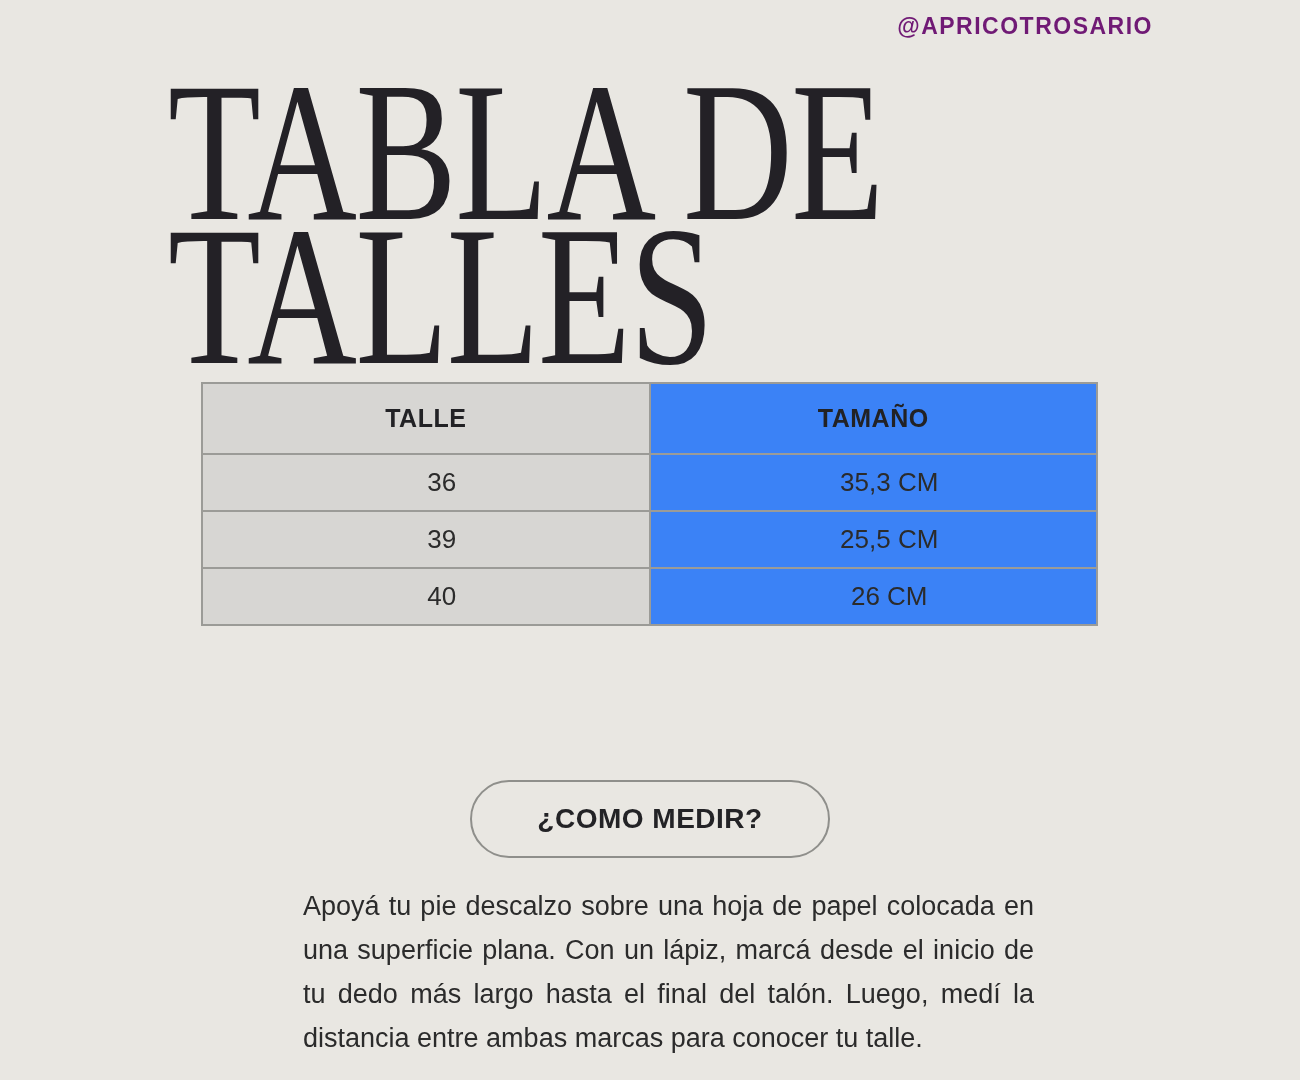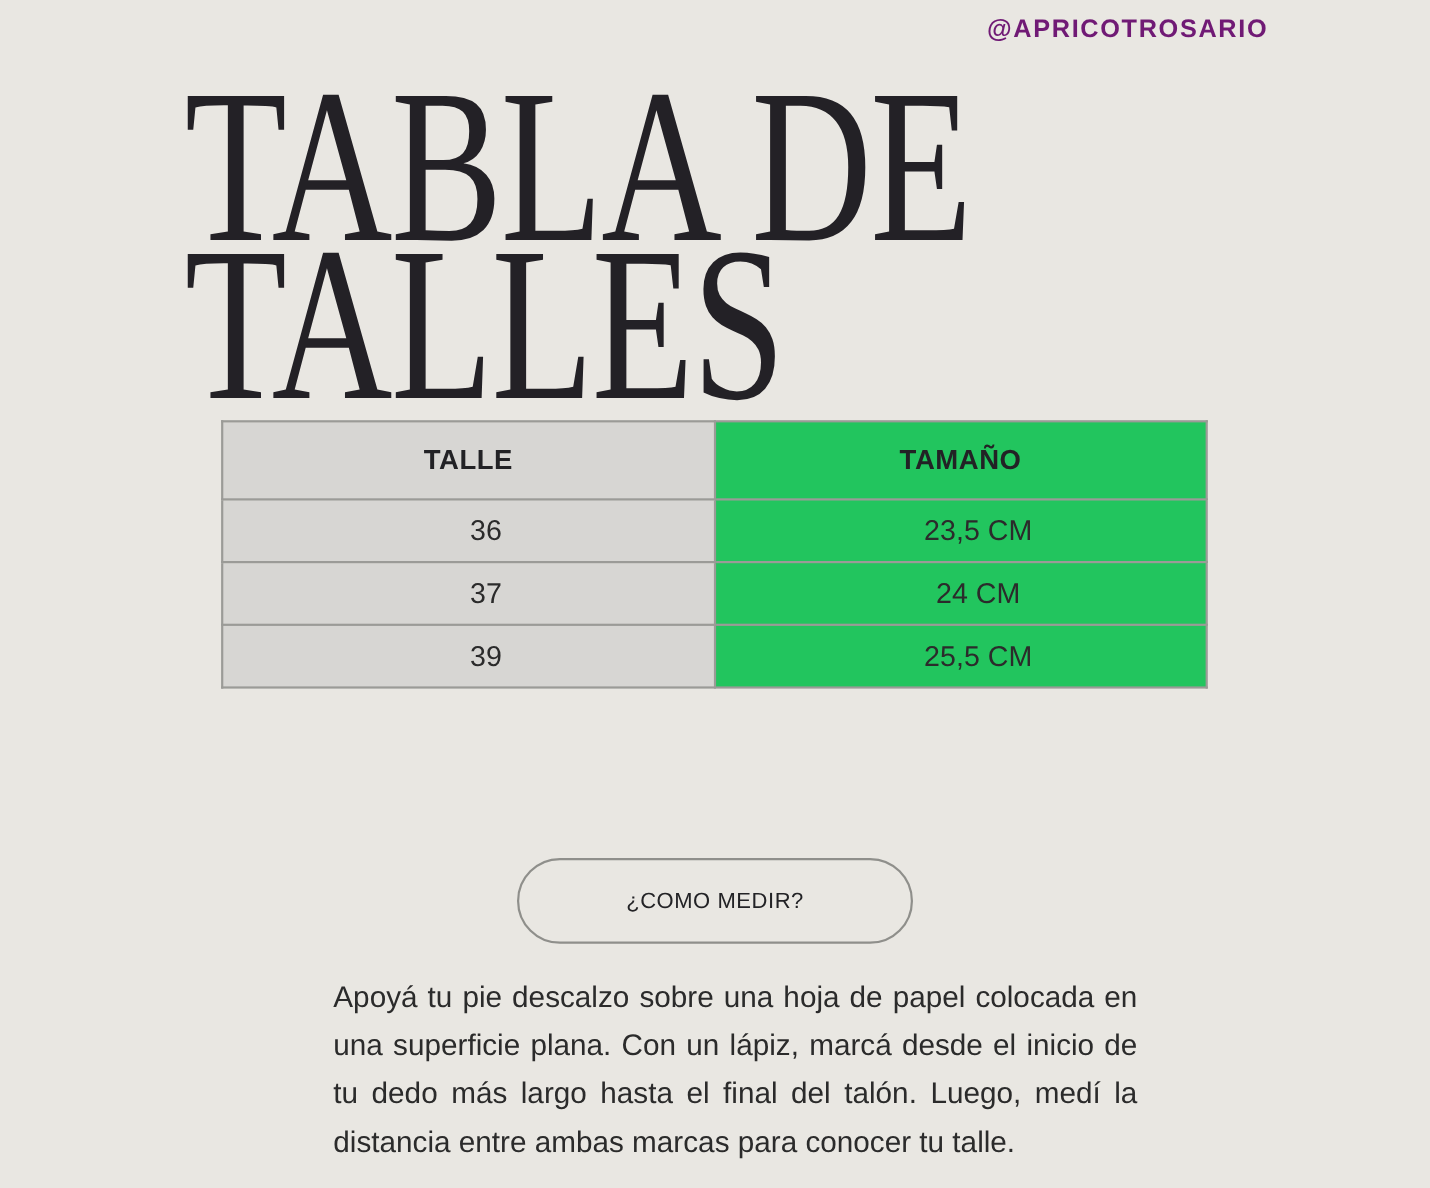--- a/index.html
+++ b/index.html
@@ -71,38 +71,38 @@
     font-weight: 400;
     color: #2b2b2b;
     padding-left: 32px;
   }
   .size-table th:first-child,
   .size-table td:first-child {
     background: #d7d6d3;
   }
   .size-table th:last-child,
   .size-table td:last-child {
-    background: #22c55e;
+    background: #3b82f6;
   }
   .measure-button {
     position: absolute;
     left: 470px;
     top: 780px;
     width: 360px;
     height: 78px;
     box-sizing: border-box;
     border: 2px solid #8f8f8b;
     border-radius: 40px;
     background: transparent;
     display: flex;
     align-items: center;
     justify-content: center;
     font-family: "Liberation Sans", sans-serif;
-    font-size: 20px;
-    font-weight: 400;
+    font-size: 28px;
+    font-weight: 700;
     letter-spacing: 0.5px;
     color: #232326;
     cursor: pointer;
   }
   .instructions {
     position: absolute;
     left: 303px;
     top: 884px;
     width: 731px;
     margin: 0;
@@ -125,28 +125,28 @@
 <table class="size-table">
   <thead>
     <tr>
       <th>TALLE</th>
       <th>TAMAÑO</th>
     </tr>
   </thead>
   <tbody>
     <tr>
       <td>36</td>
-      <td>23,5 CM</td>
-    </tr>
-    <tr>
-      <td>37</td>
-      <td>24 CM</td>
+      <td>35,3 CM</td>
     </tr>
     <tr>
       <td>39</td>
       <td>25,5 CM</td>
+    </tr>
+    <tr>
+      <td>40</td>
+      <td>26 CM</td>
     </tr>
   </tbody>
 </table>
 
 <div class="measure-button">¿COMO MEDIR?</div>
 
 <p class="instructions">Apoyá tu pie descalzo sobre una hoja de papel colocada en una superficie plana. Con un lápiz, marcá desde el inicio de tu dedo más largo hasta el final del talón. Luego, medí la distancia entre ambas marcas para conocer tu talle.</p>
 
 </body></html>

